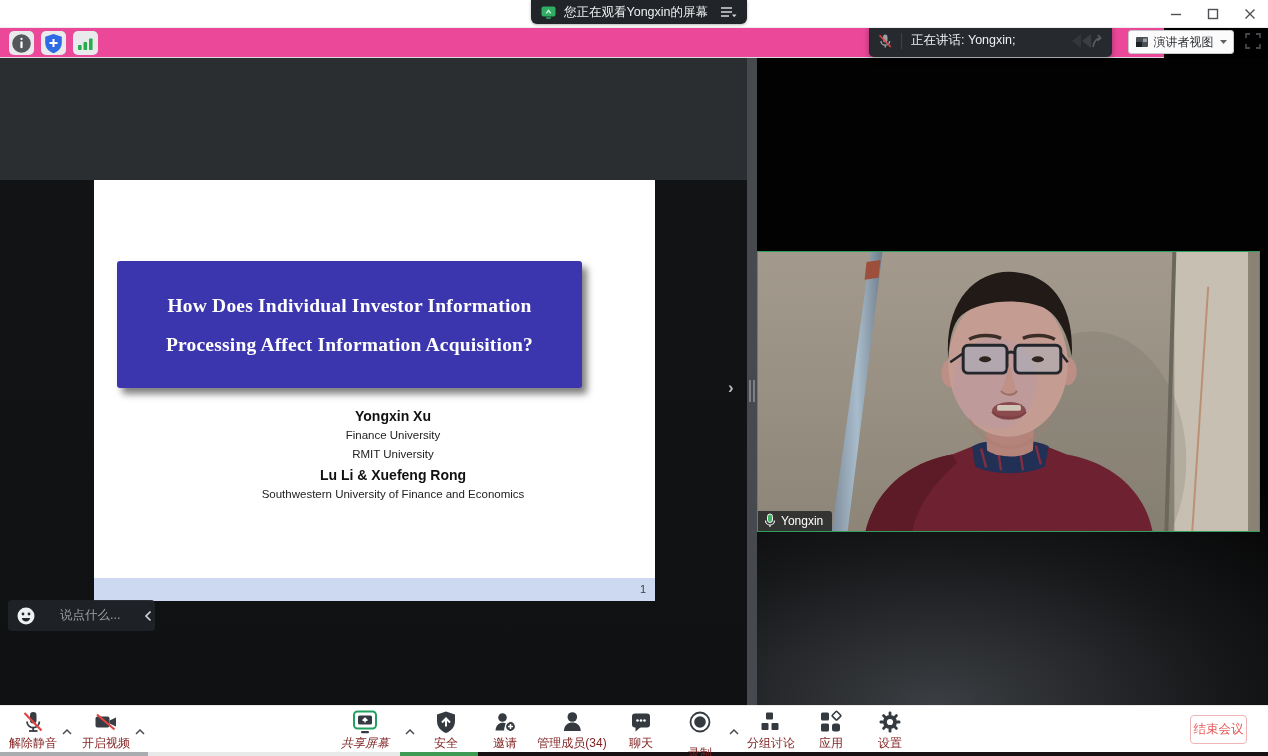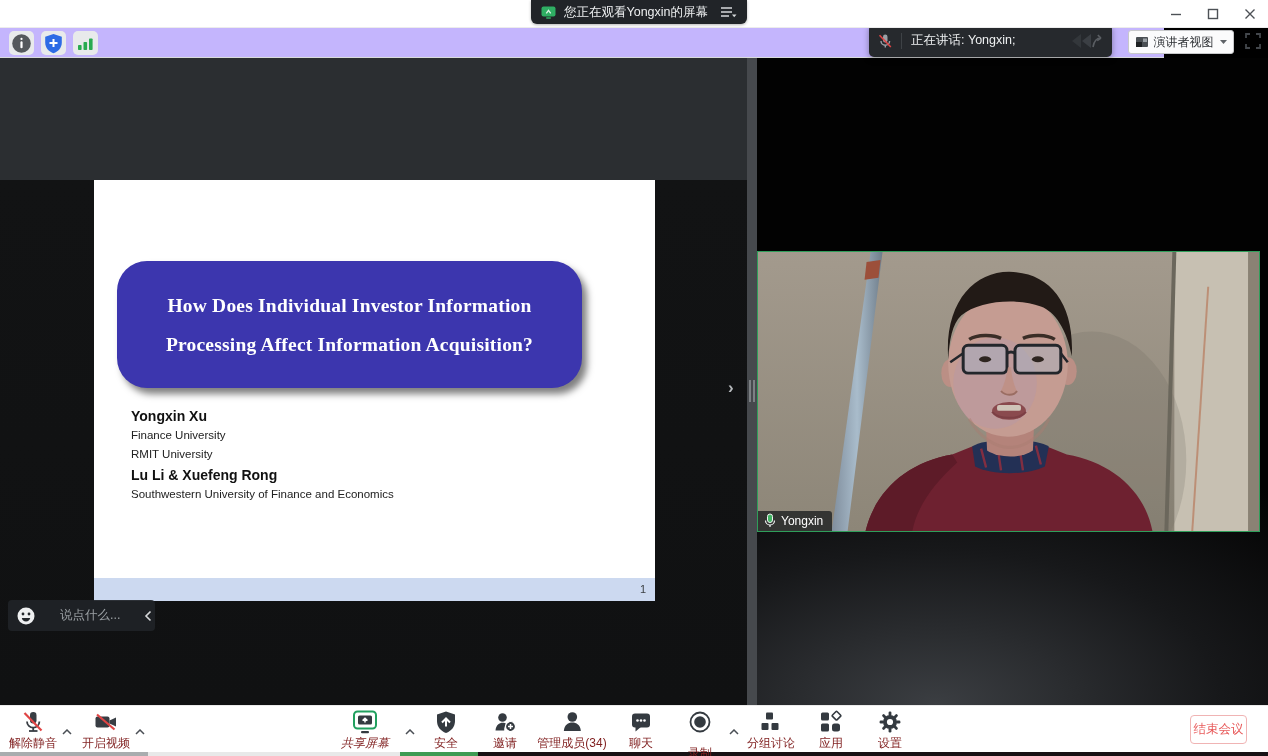--- a/index.html
+++ b/index.html
@@ -9,21 +9,21 @@
 
   
   .titlebar { position:absolute; left:0; top:0; width:1268px; height:28px; background:#ffffff; border-bottom:1px solid #ececec; z-index:5; }
   .win-controls { position:absolute; right:0; top:0; height:28px; display:flex; }
   .win-btn { width:37px; height:28px; display:flex; align-items:center; justify-content:center; }
   .top-pill { position:absolute; left:531px; top:0; height:24px; background:#212428; border-radius:0 0 6px 6px; display:flex; align-items:center; padding:0 10px; gap:8px; z-index:8; box-shadow:0 1px 3px rgba(0,0,0,.3); }
   .top-pill-text { color:#edeff0; font-size:12.5px; white-space:nowrap; }
   .pill-menu { display:flex; align-items:flex-end; margin-left:4px; }
 
   
-  .subbar { position:absolute; left:0; top:28px; width:1164px; height:30px; background:#c4b5fd; border-bottom:1px solid #d9dbdc; z-index:4; }
+  .subbar { position:absolute; left:0; top:28px; width:1164px; height:30px; background:#ec4899; border-bottom:1px solid #d9dbdc; z-index:4; }
   .left-icons { position:absolute; left:9px; top:3px; display:flex; gap:7px; }
   .sq-btn { width:25px; height:24px; background:#e8eaeb; border-radius:5px; display:flex; align-items:center; justify-content:center; }
   .speaking-pill { position:absolute; left:869px; top:-4px; width:243px; height:33px; background:#26292d; border-radius:5px; display:flex; align-items:center; padding:0 8px; box-shadow:0 2px 6px rgba(0,0,0,.35); z-index:9; }
   .speak-div { width:1px; height:16px; background:#3e4246; margin:0 9px 0 8px; }
   .speaking-text { color:#eef0f1; font-size:12.5px; white-space:nowrap; flex:1; }
   .view-btn { position:absolute; left:1128px; top:2px; width:106px; height:24px; background:#fbfbfc; border:1px solid #c7c8ca; border-radius:3px; display:flex; align-items:center; justify-content:center; gap:5px; }
   .view-label { font-size:12px; color:#2f3236; white-space:nowrap; }
   .fs-btn { position:absolute; left:1243px; top:3px; width:20px; height:20px; display:flex; align-items:center; justify-content:center; }
 
   
@@ -32,23 +32,23 @@
     background:linear-gradient(to bottom, #2b2e31 0px, #2b2e31 122px, #121314 122px, #101112 100%); }
   .splitter { position:absolute; left:747px; top:0; width:10px; height:647px; background:#46494d; }
   .splitter-handle { position:absolute; left:2px; top:322px; display:flex; gap:2px; }
   .splitter-handle i { display:block; width:2px; height:22px; background:#7c8084; }
   .collapse-chevron { position:absolute; left:728px; top:321px; color:#b6b9bc; font-size:17px; line-height:17px; font-weight:bold; cursor:pointer; }
   .video-pane { position:absolute; left:757px; top:0; width:511px; height:647px;
     background:radial-gradient(ellipse 520px 280px at 35% 100%, #3b3e42 0%, #17181a 55%, #020202 100%); }
 
   
   .slide { position:absolute; left:94px; top:122px; width:561px; height:421px; background:#ffffff; }
-  .slide-title-box { position:absolute; left:23px; top:81px; width:465px; height:127px; background:#3c36ae; border-radius:30px; box-shadow:5px 6px 7px rgba(0,0,0,.5); display:flex; flex-direction:column; justify-content:center; }
+  .slide-title-box { position:absolute; left:23px; top:81px; width:465px; height:127px; background:#3c36ae; border-radius:3px; box-shadow:5px 6px 7px rgba(0,0,0,.5); display:flex; flex-direction:column; justify-content:center; }
   .slide-title-line { color:#ffffff; font-family:"Liberation Serif","DejaVu Serif",serif; font-weight:bold; font-size:19.5px; line-height:39px; text-align:center; letter-spacing:.2px; }
-  .authors { position:absolute; left:37px; right:0; top:228px; color:#111; }
+  .authors { position:absolute; left:37px; right:0; top:228px; text-align:center; color:#111; }
   .author-name { font-size:14px; font-weight:bold; margin-bottom:5px; }
   .author-affil { font-size:11.5px; color:#222; margin-bottom:7px; }
   .slide-footer { position:absolute; left:0; top:398px; width:561px; height:23px; background:#ccd9f0; }
   .page-number { position:absolute; right:9px; top:5px; font-size:11px; color:#3c4043; }
 
   
   .chat-pill { position:absolute; left:8px; top:542px; height:31px; width:147px; background:rgba(32,35,39,.92); border-radius:4px; display:flex; align-items:center; padding:0 8px; gap:4px; }
   .chat-div { width:1px; height:17px; background:#45494e; margin:0 8px; }
   .chat-placeholder { color:#9ba0a4; font-size:12.5px; white-space:nowrap; }
 

